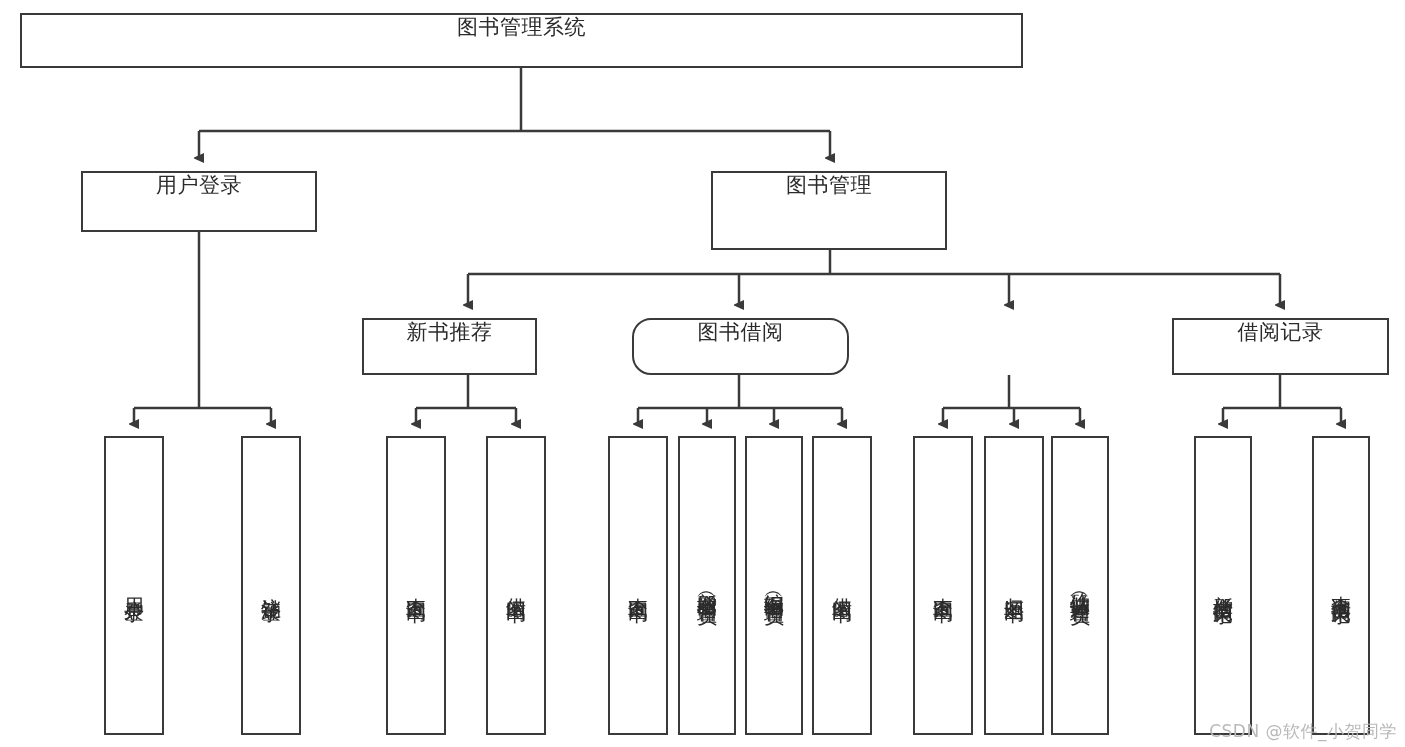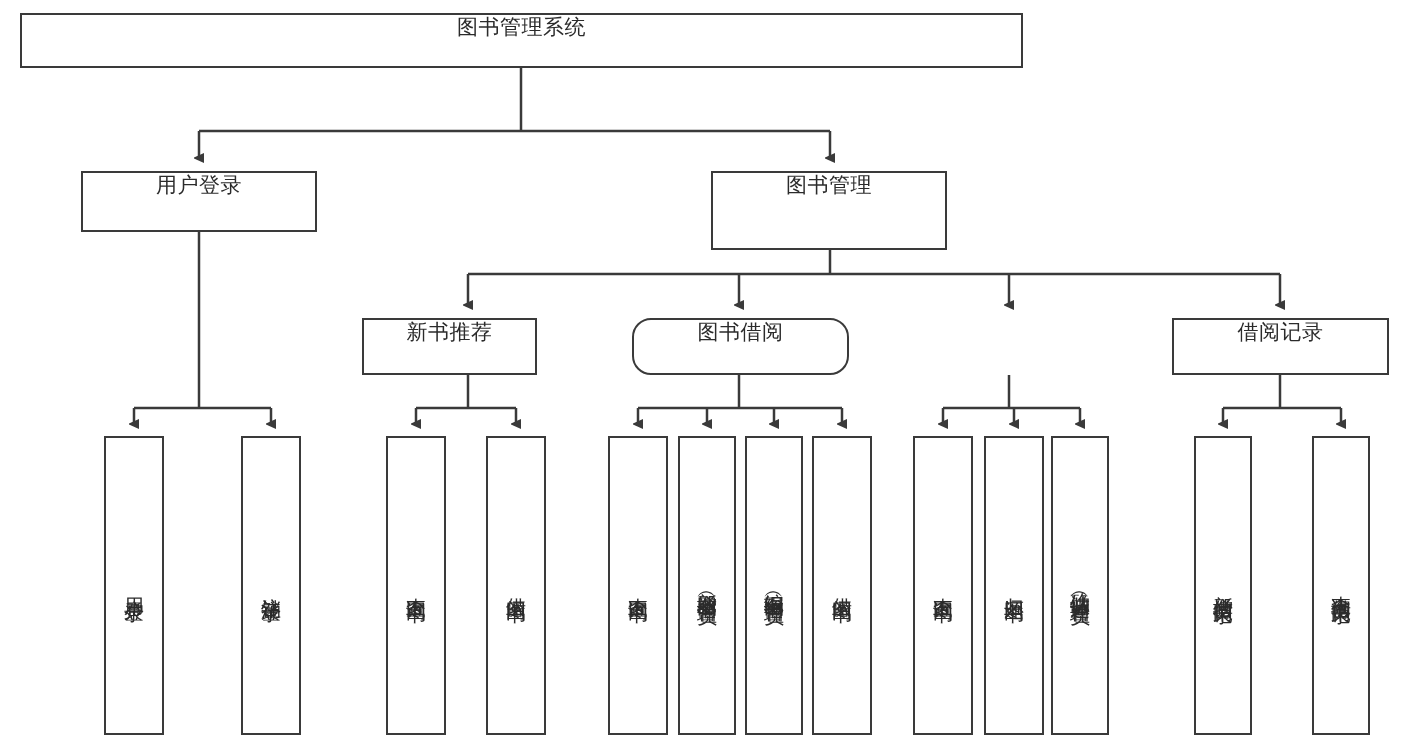--- a/index.html
+++ b/index.html
@@ -179,13 +179,14 @@
   <div class="node vert" style="left: 1051px; top: 436px; width: 58px; height: 299px;">
     <span class="label">确认归还（管理员）</span>
   </div>
   <div class="node vert" style="left: 1194px; top: 436px; width: 58px; height: 299px;">
     <span class="label">新增借阅记录</span>
   </div>
   <div class="node vert" style="left: 1312px; top: 436px; width: 58px; height: 299px;">
     <span class="label">查询借阅记录</span>
   </div>
 
+  <div class="watermark">CSDN @软件_小贺同学</div>
 </div>
 
 </body></html>

